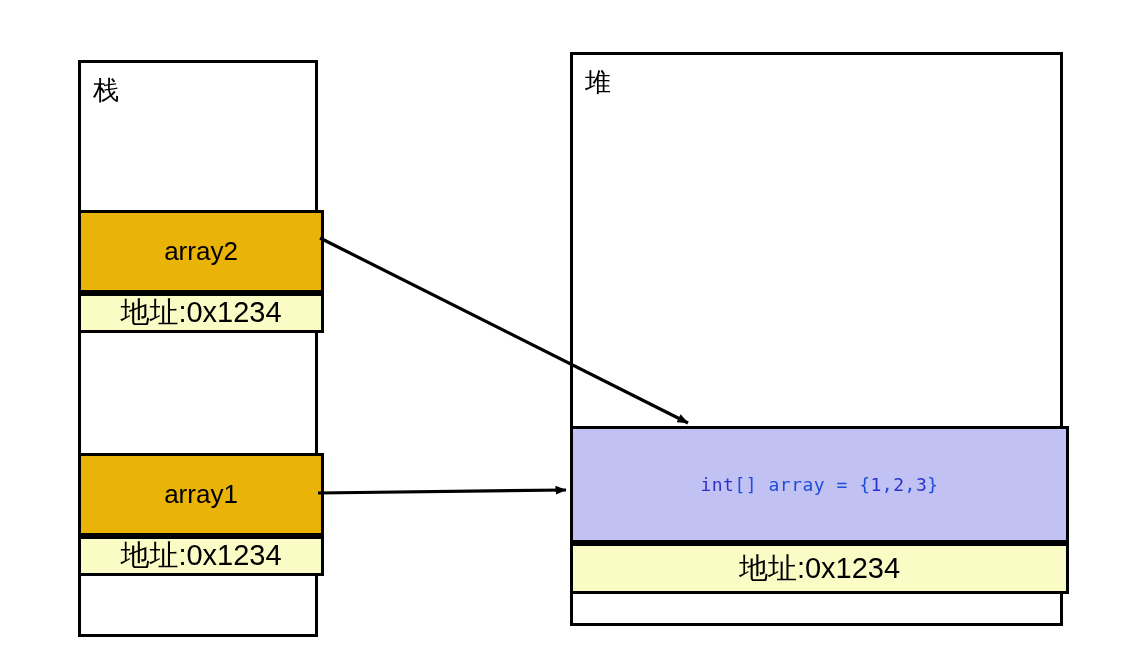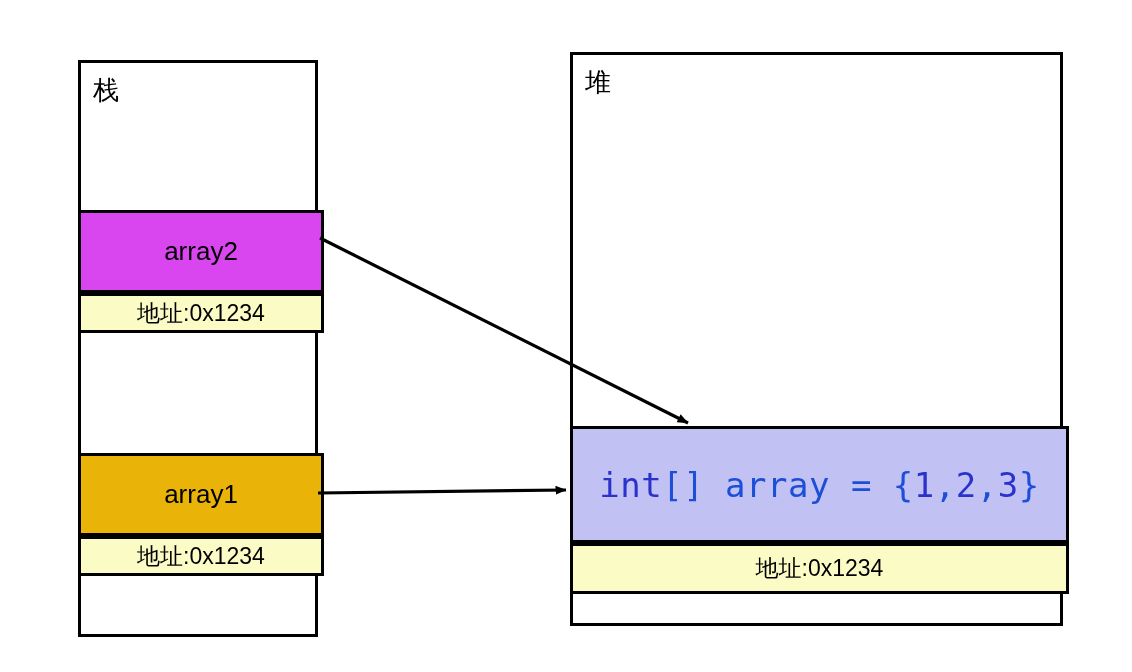--- a/index.html
+++ b/index.html
@@ -67,30 +67,30 @@
     align-items: center;
     justify-content: center;
     color: #000000;
     white-space: nowrap;
   }
 
   .slot-var {
     font-size: 26px;
   }
   .slot-addr {
-    font-size: 23px;
+    font-size: 29px;
   }
   .slot-code {
     font-family: "DejaVu Sans Mono", "Liberation Mono", monospace;
-    font-size: 34px;
+    font-size: 18px;
     letter-spacing: 0.5px;
   }
 
   
-  #stack-array2-var  { top: 147px; width: 246px; height: 83px; background: #d946ef; }
+  #stack-array2-var  { top: 147px; width: 246px; height: 83px; background: #eab308; }
   #stack-array2-addr { top: 230px; width: 246px; height: 40px; background: #FBFBC6; }
   #stack-array1-var  { top: 390px; width: 246px; height: 83px; background: #eab308; text-align: right; }
   #stack-array1-addr { top: 473px; width: 246px; height: 40px; background: #FBFBC6; }
 
   
   #heap-object-code  { top: 371px; width: 499px; height: 117px; background: #C1C1F4; }
   #heap-object-addr  { top: 488px; width: 499px; height: 51px; background: #FBFBC6; }
 
   .kw  { color: #2B32CC; }
   .num { color: #2B32CC; }

